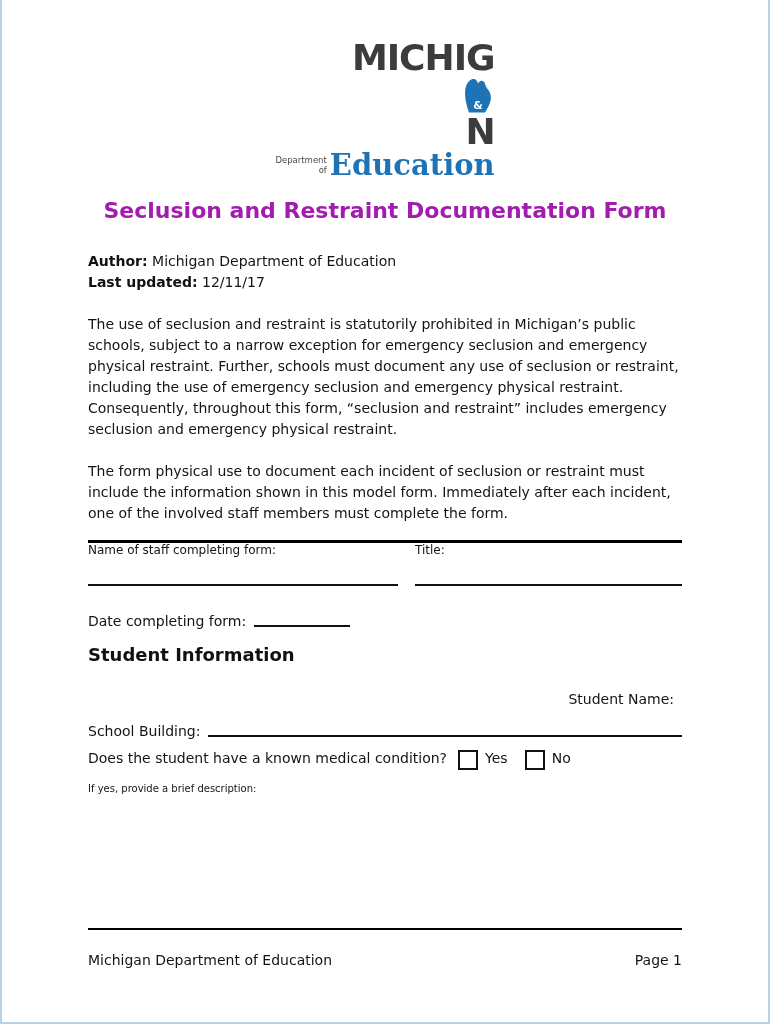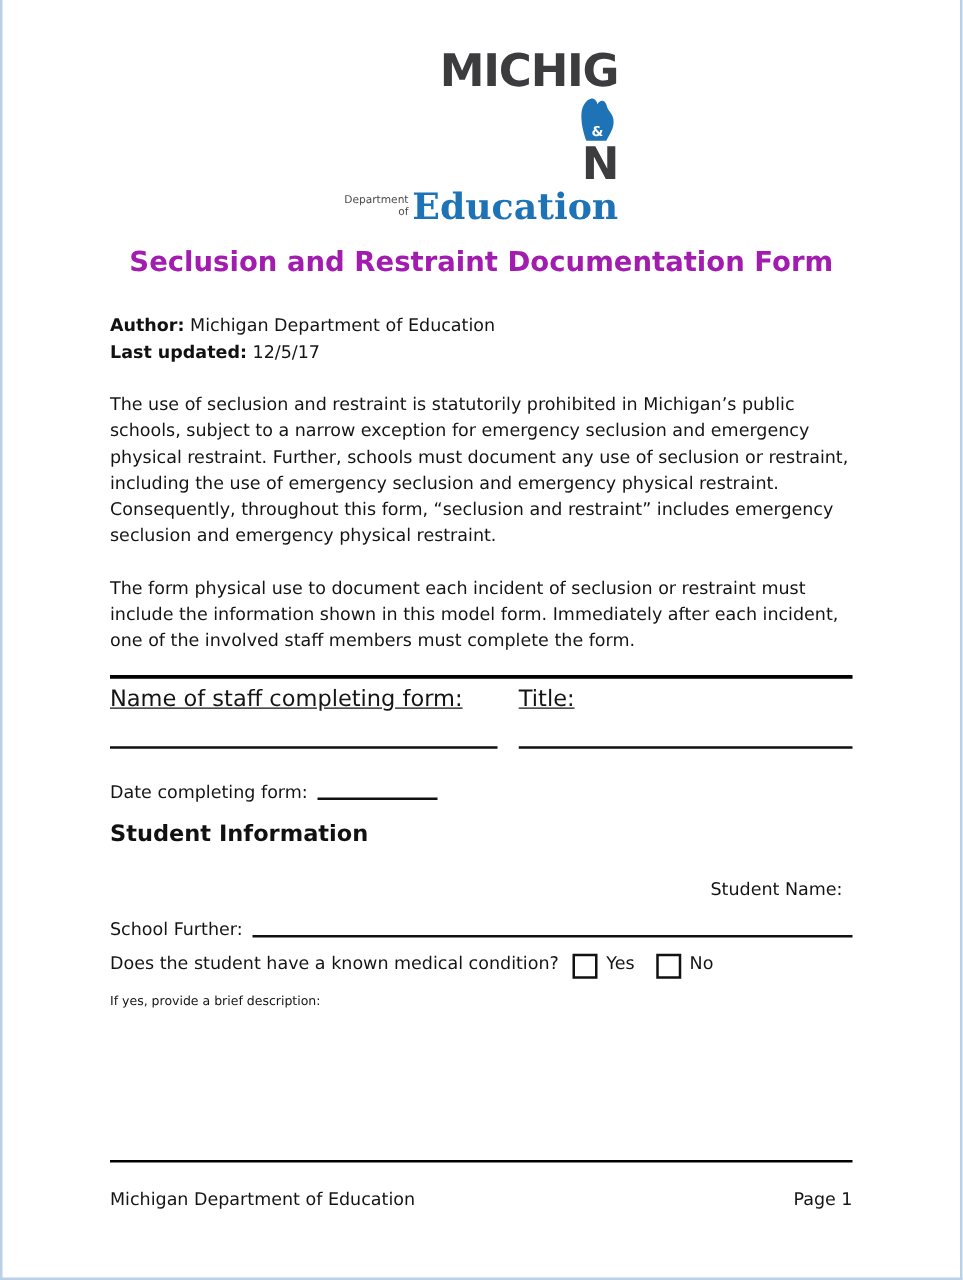--- a/index.html
+++ b/index.html
@@ -39,21 +39,21 @@
   
   .doc-title { margin-top:18px; text-align:center; font-size:22px; color:#a21caf; }
   .meta-block { margin-top:28px; font-size:14px; line-height:21px; }
   .meta-block b { color:#111; }
 
   
   .para { margin-top:21px; font-size:14px; line-height:21px; color:#141414; }
 
   
   .section-rule { margin-top:16px; height:3px; background:#000; }
-  .staff-labels { display:flex; margin-top:6px; font-size:18px;text-decoration:underline; }
+  .staff-labels { display:flex; margin-top:0; font-size:12px; }
   .staff-labels .left { width:327px; }
   .staff-lines { display:flex; margin-top:27px; }
   .staff-lines .l1 { width:310px; height:2px; background:#111; }
   .staff-lines .l2 { margin-left:17px; flex:1; height:2px; background:#111; }
 
   .date-row { display:flex; align-items:flex-end; margin-top:27px; font-size:14px; }
   .date-row .line { width:96px; height:2px; background:#111; margin-left:8px; margin-bottom:2px; }
 
   .student-heading { margin-top:15px; font-size:18px; font-weight:bold; color:#111; }
 
@@ -107,21 +107,21 @@
         <span>of</span>
       </span>
       <span class="education">Education</span>
     </div>
   </div>
 
   <h1 class="doc-title">Seclusion and Restraint Documentation Form</h1>
 
   <div class="meta-block">
     <p><b>Author:</b> <span>Michigan Department of Education</span></p>
-    <p><b>Last updated:</b> <span>12/5/17</span></p>
+    <p><b>Last updated:</b> <span>12/11/17</span></p>
   </div>
 
   <p class="para">The use of seclusion and restraint is statutorily prohibited in Michigan’s public schools, subject to a narrow exception for emergency seclusion and emergency physical restraint. Further, schools must document any use of seclusion or restraint, including the use of emergency seclusion and emergency physical restraint. Consequently, throughout this form, “seclusion and restraint” includes emergency seclusion and emergency physical restraint.</p>
   <p class="para">The form physical use to document each incident of seclusion or restraint must include the information shown in this model form. Immediately after each incident, one of the involved staff members must complete the form.</p>
 
   <div class="section-rule"></div>
 
   <div class="staff-labels">
     <span class="left">Name of staff completing form:</span>
     <span>Title:</span>
@@ -137,21 +137,21 @@
   </div>
 
   <h2 class="student-heading">Student Information</h2>
 
   <div class="fill-row row-student">
     <span class="label">Student Name:</span>
     <div class="line"></div>
   </div>
 
   <div class="fill-row row-building">
-    <span class="label">School Further:</span>
+    <span class="label">School Building:</span>
     <div class="line"></div>
   </div>
 
   <div class="medical-row">
     <span>Does the student have a known medical condition?</span>
     <div class="checkbox cb-yes"></div>
     <span class="cb-label">Yes</span>
     <div class="checkbox cb-no"></div>
     <span class="cb-label">No</span>
   </div>

